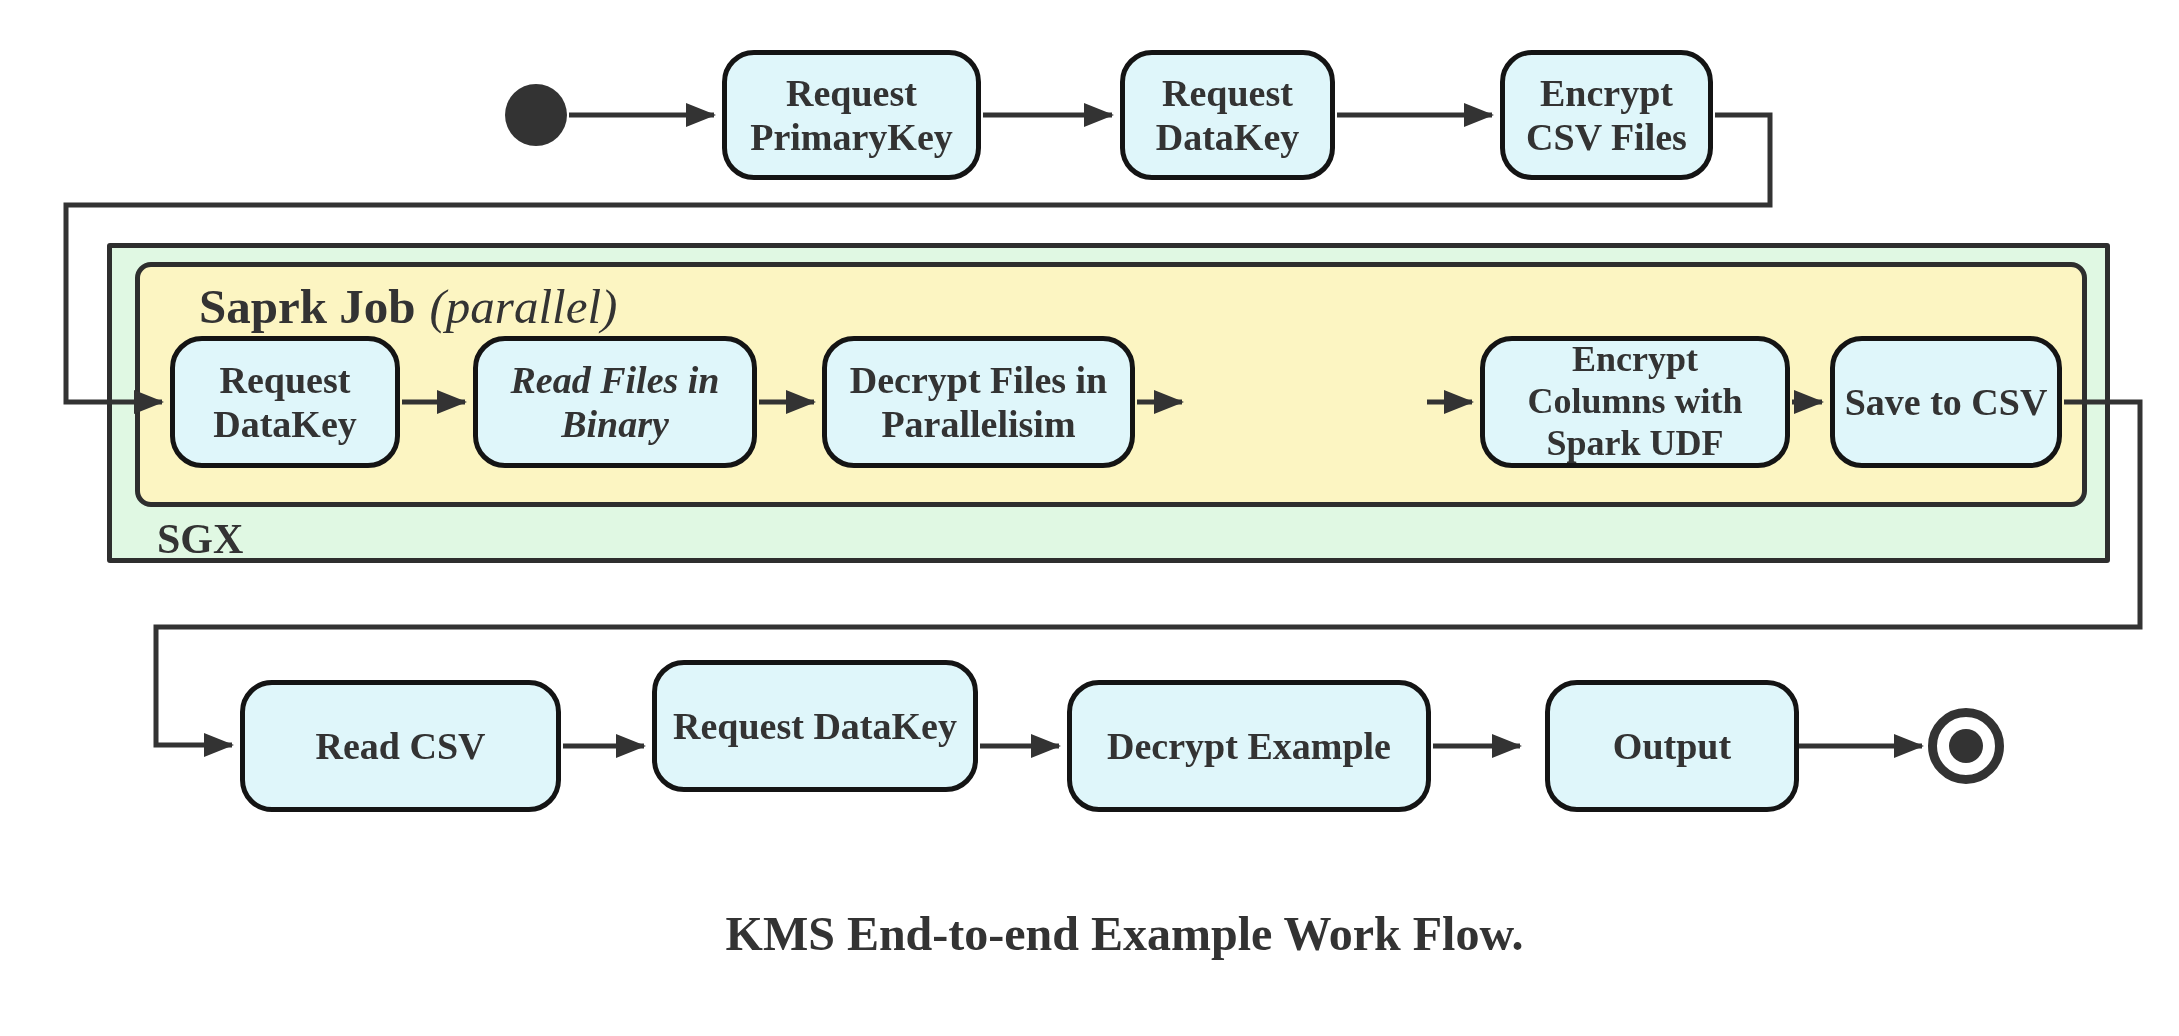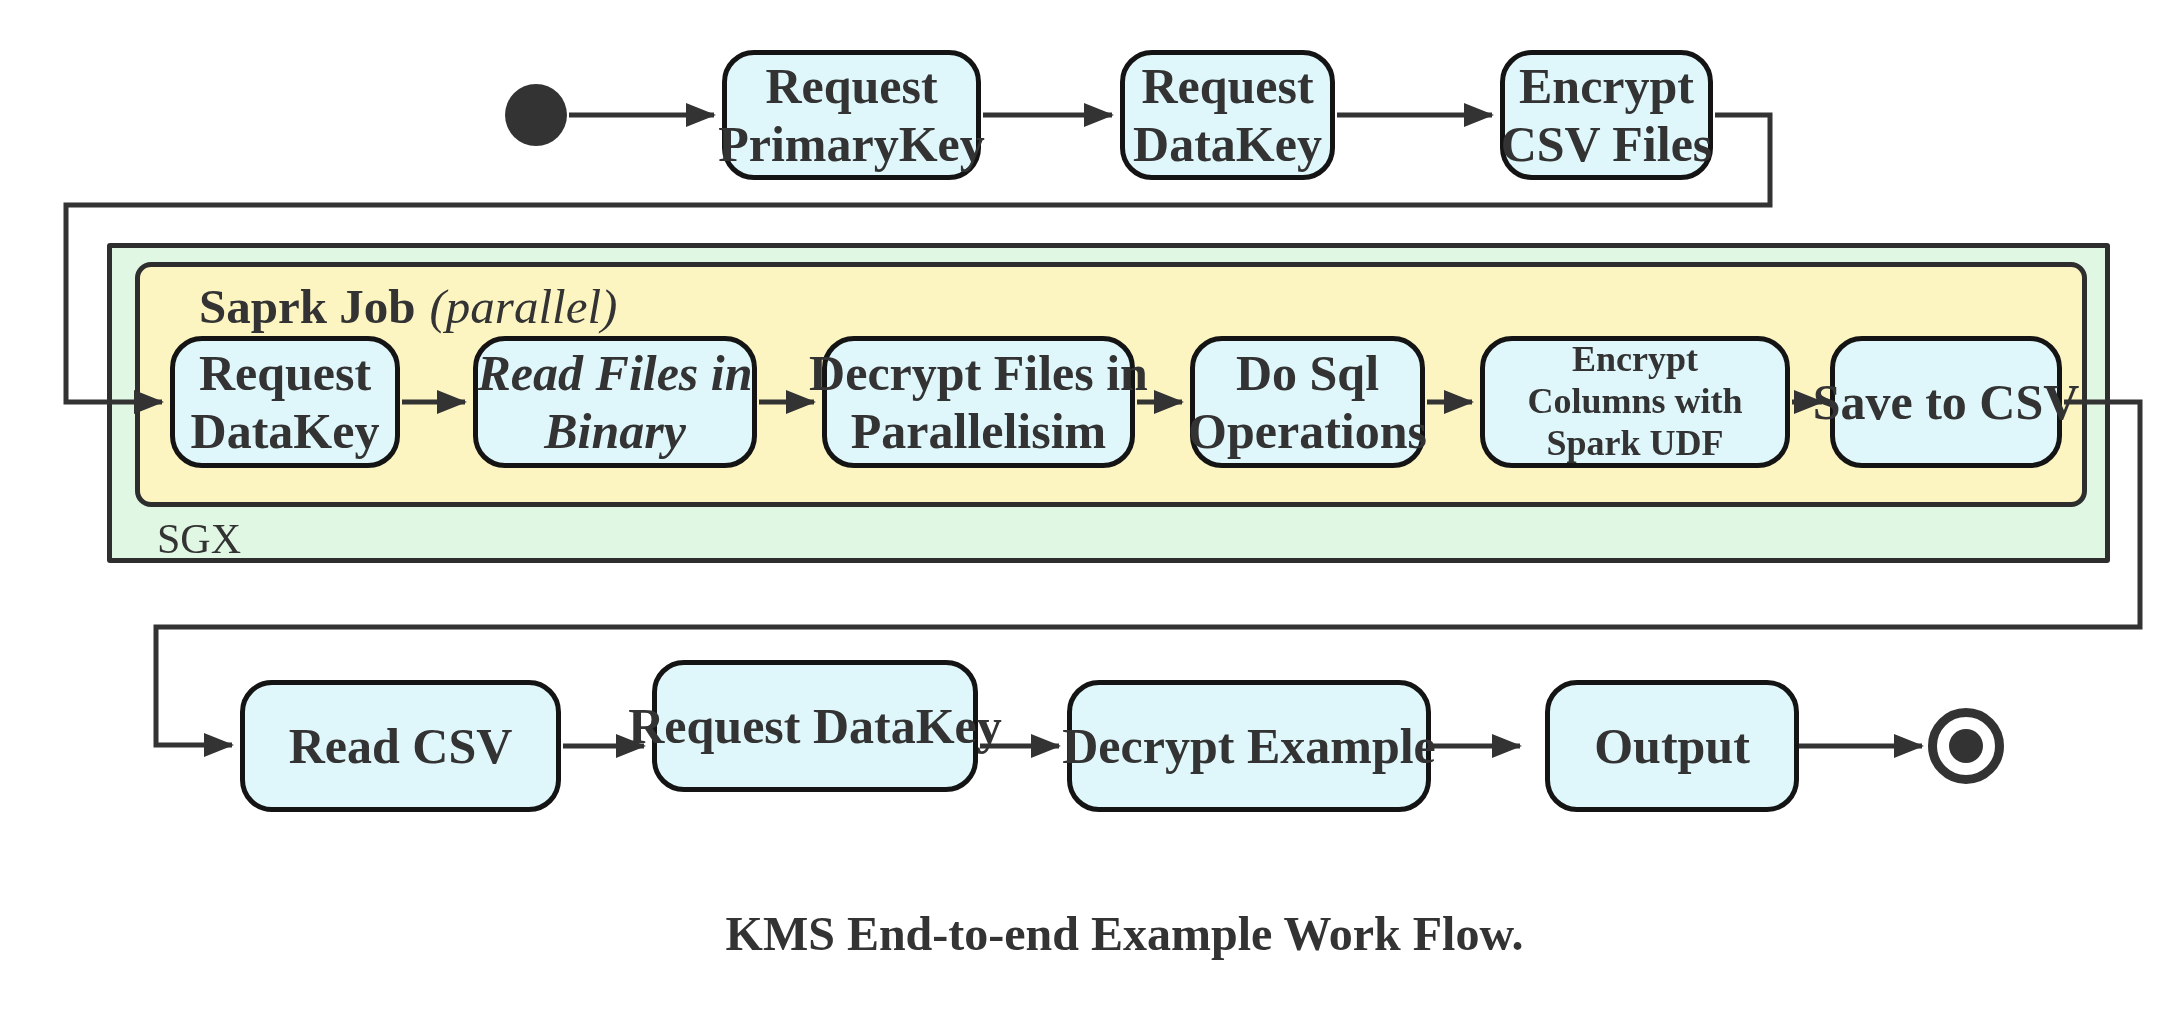--- a/index.html
+++ b/index.html
@@ -11,32 +11,32 @@
     --text:#333333;
   }
   html,body{margin:0;padding:0;background:#ffffff;}
   .canvas{
     position:relative;width:2179px;height:1036px;background:#ffffff;overflow:hidden;
     font-family:"Liberation Serif","DejaVu Serif",serif;color:var(--text);
   }
   .group{position:absolute;box-sizing:border-box;border:5px solid #2e2e2e;}
   .group.green{background:var(--sgx-fill);border-radius:3px;}
   .group.yellow{background:var(--spark-fill);border-radius:16px;}
-  .group-label{position:absolute;font-weight:normal;font-size:42px;line-height:1;}
+  .group-label{position:absolute;font-weight:bold;font-size:42px;line-height:1;}
   .spark-label{position:absolute;font-size:49px;line-height:1;white-space:nowrap;margin-left:36px;}
   .spark-label .bold{font-weight:bold;}
   .spark-label .ital{font-style:italic;font-weight:normal;margin-left:14px;}
   svg.edges{position:absolute;left:0;top:0;pointer-events:none;}
   .edge{stroke:var(--line);stroke-width:5;fill:none;}
   .arrowhead{fill:var(--line);}
   .node{
     position:absolute;box-sizing:border-box;
     background:var(--node-fill);border:5px solid var(--node-border);border-radius:32px;
     display:flex;flex-direction:column;align-items:center;justify-content:center;
-    font-weight:bold;font-size:50px;line-height:1.16;text-align:center;color:var(--text);
+    font-weight:bold;font-size:38px;line-height:1.16;text-align:center;color:var(--text);
   }
   .node .nl{display:block;white-space:nowrap;}
   .start-dot{position:absolute;width:62px;height:62px;border-radius:50%;background:#333333;}
   .end-ring{
     position:absolute;width:76px;height:76px;box-sizing:border-box;border:9px solid #333333;
     border-radius:50%;background:#ffffff;display:flex;align-items:center;justify-content:center;
   }
   .end-dot{width:34px;height:34px;border-radius:50%;background:#333333;}
   .caption{position:absolute;left:70px;right:0;top:908px;text-align:center;font-weight:bold;font-size:48px;line-height:1.1;}
 </style>
@@ -97,24 +97,20 @@
     <span class="nl">DataKey</span>
   </div>
   <div class="node" style="left:473px;top:336px;width:284px;height:132px;font-style:italic;">
     <span class="nl">Read Files in</span>
     <span class="nl">Binary</span>
   </div>
   <div class="node" style="left:822px;top:336px;width:313px;height:132px;">
     <span class="nl">Decrypt Files in</span>
     <span class="nl">Parallelisim</span>
   </div>
-  <div class="node" style="left:1190px;top:336px;width:235px;height:132px;">
-    <span class="nl">Do Sql</span>
-    <span class="nl">Operations</span>
-  </div>
   <div class="node" style="left:1480px;top:336px;width:310px;height:132px;font-size:36px;">
     <span class="nl">Encrypt</span>
     <span class="nl">Columns with</span>
     <span class="nl">Spark UDF</span>
   </div>
   <div class="node" style="left:1830px;top:336px;width:232px;height:132px;">
     <span class="nl">Save to CSV</span>
   </div>
 
   <div class="node" style="left:240px;top:680px;width:321px;height:132px;align-items:center;">

